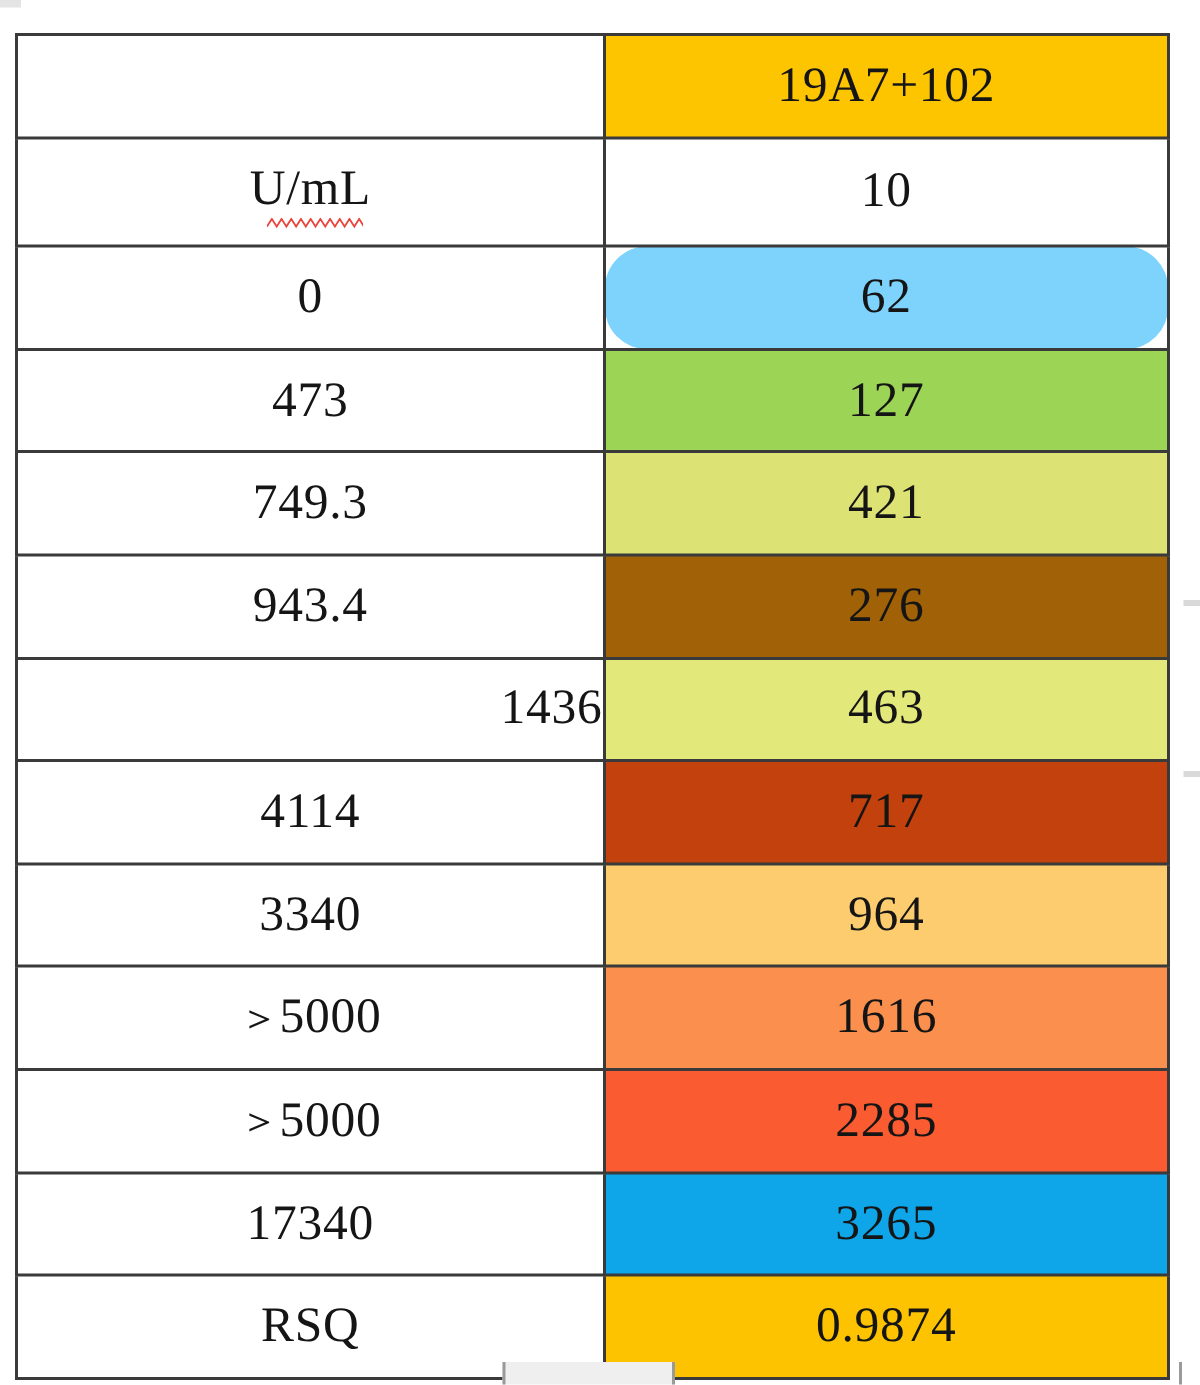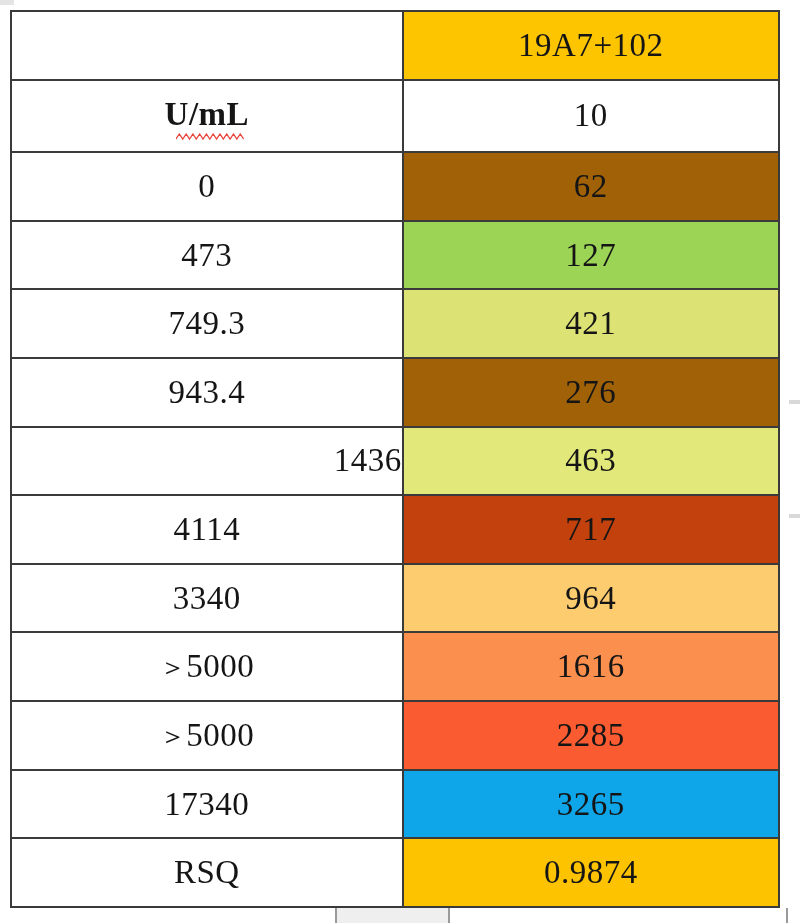--- a/index.html
+++ b/index.html
@@ -12,21 +12,21 @@
     height: 923px;
     overflow: hidden;
     font-family: "Liberation Serif", "DejaVu Serif", serif;
     position: relative;
   }
 
   
   #table-wrap {
     position: absolute;
     left: 10px;
-    top: 10px;
+    top: 22px;
     width: 770px;
     height: 898px;
     box-sizing: border-box;
   }
 
   table.data-table {
     width: 100%;
     height: 100%;
     border-collapse: collapse;
     table-layout: fixed;
@@ -62,21 +62,20 @@
   }
 
   
   td.corner-cell { background: #ffffff; }
 
   
   .squiggle-wrap {
     display: inline-block;
     position: relative;
     padding-bottom: 2px;
-    font-weight: bold;
   }
   .squiggle-wrap .squiggle {
     position: absolute;
     left: 14%;
     right: 6%;
     bottom: -7px;
     height: 8px;
     overflow: hidden;
     pointer-events: none;
   }
@@ -159,21 +158,21 @@
                 <path d="M0 6 L5 1 L10 6 L15 1 L20 6 L25 1 L30 6 L35 1 L40 6 L45 1 L50 6 L55 1 L60 6 L65 1 L70 6 L75 1 L80 6 L85 1 L90 6 L95 1 L100 6" fill="none" stroke="#E8453C" stroke-width="1.6"></path>
               </svg>
             </span>
           </span>
         </td>
         <td class="value-cell" style="border-color: rgb(58, 58, 58);">10</td>
       </tr>
 
       <tr>
         <td class="label-cell" style="border-color: rgb(58, 58, 58);">0</td>
-        <td class="value-cell" style="background: #a16207; border-color: rgb(58, 58, 58);">62</td>
+        <td class="value-cell" style="background: #7dd3fc; border-color: rgb(58, 58, 58); border-radius: 29px;">62</td>
       </tr>
       <tr>
         <td class="label-cell" style="border-color: rgb(58, 58, 58);">473</td>
         <td class="value-cell" style="background: rgb(156, 212, 85); border-color: rgb(58, 58, 58);">127</td>
       </tr>
       <tr>
         <td class="label-cell" style="border-color: rgb(58, 58, 58);">749.3</td>
         <td class="value-cell" style="background: rgb(221, 226, 116); border-color: rgb(58, 58, 58);">421</td>
       </tr>
       <tr>

